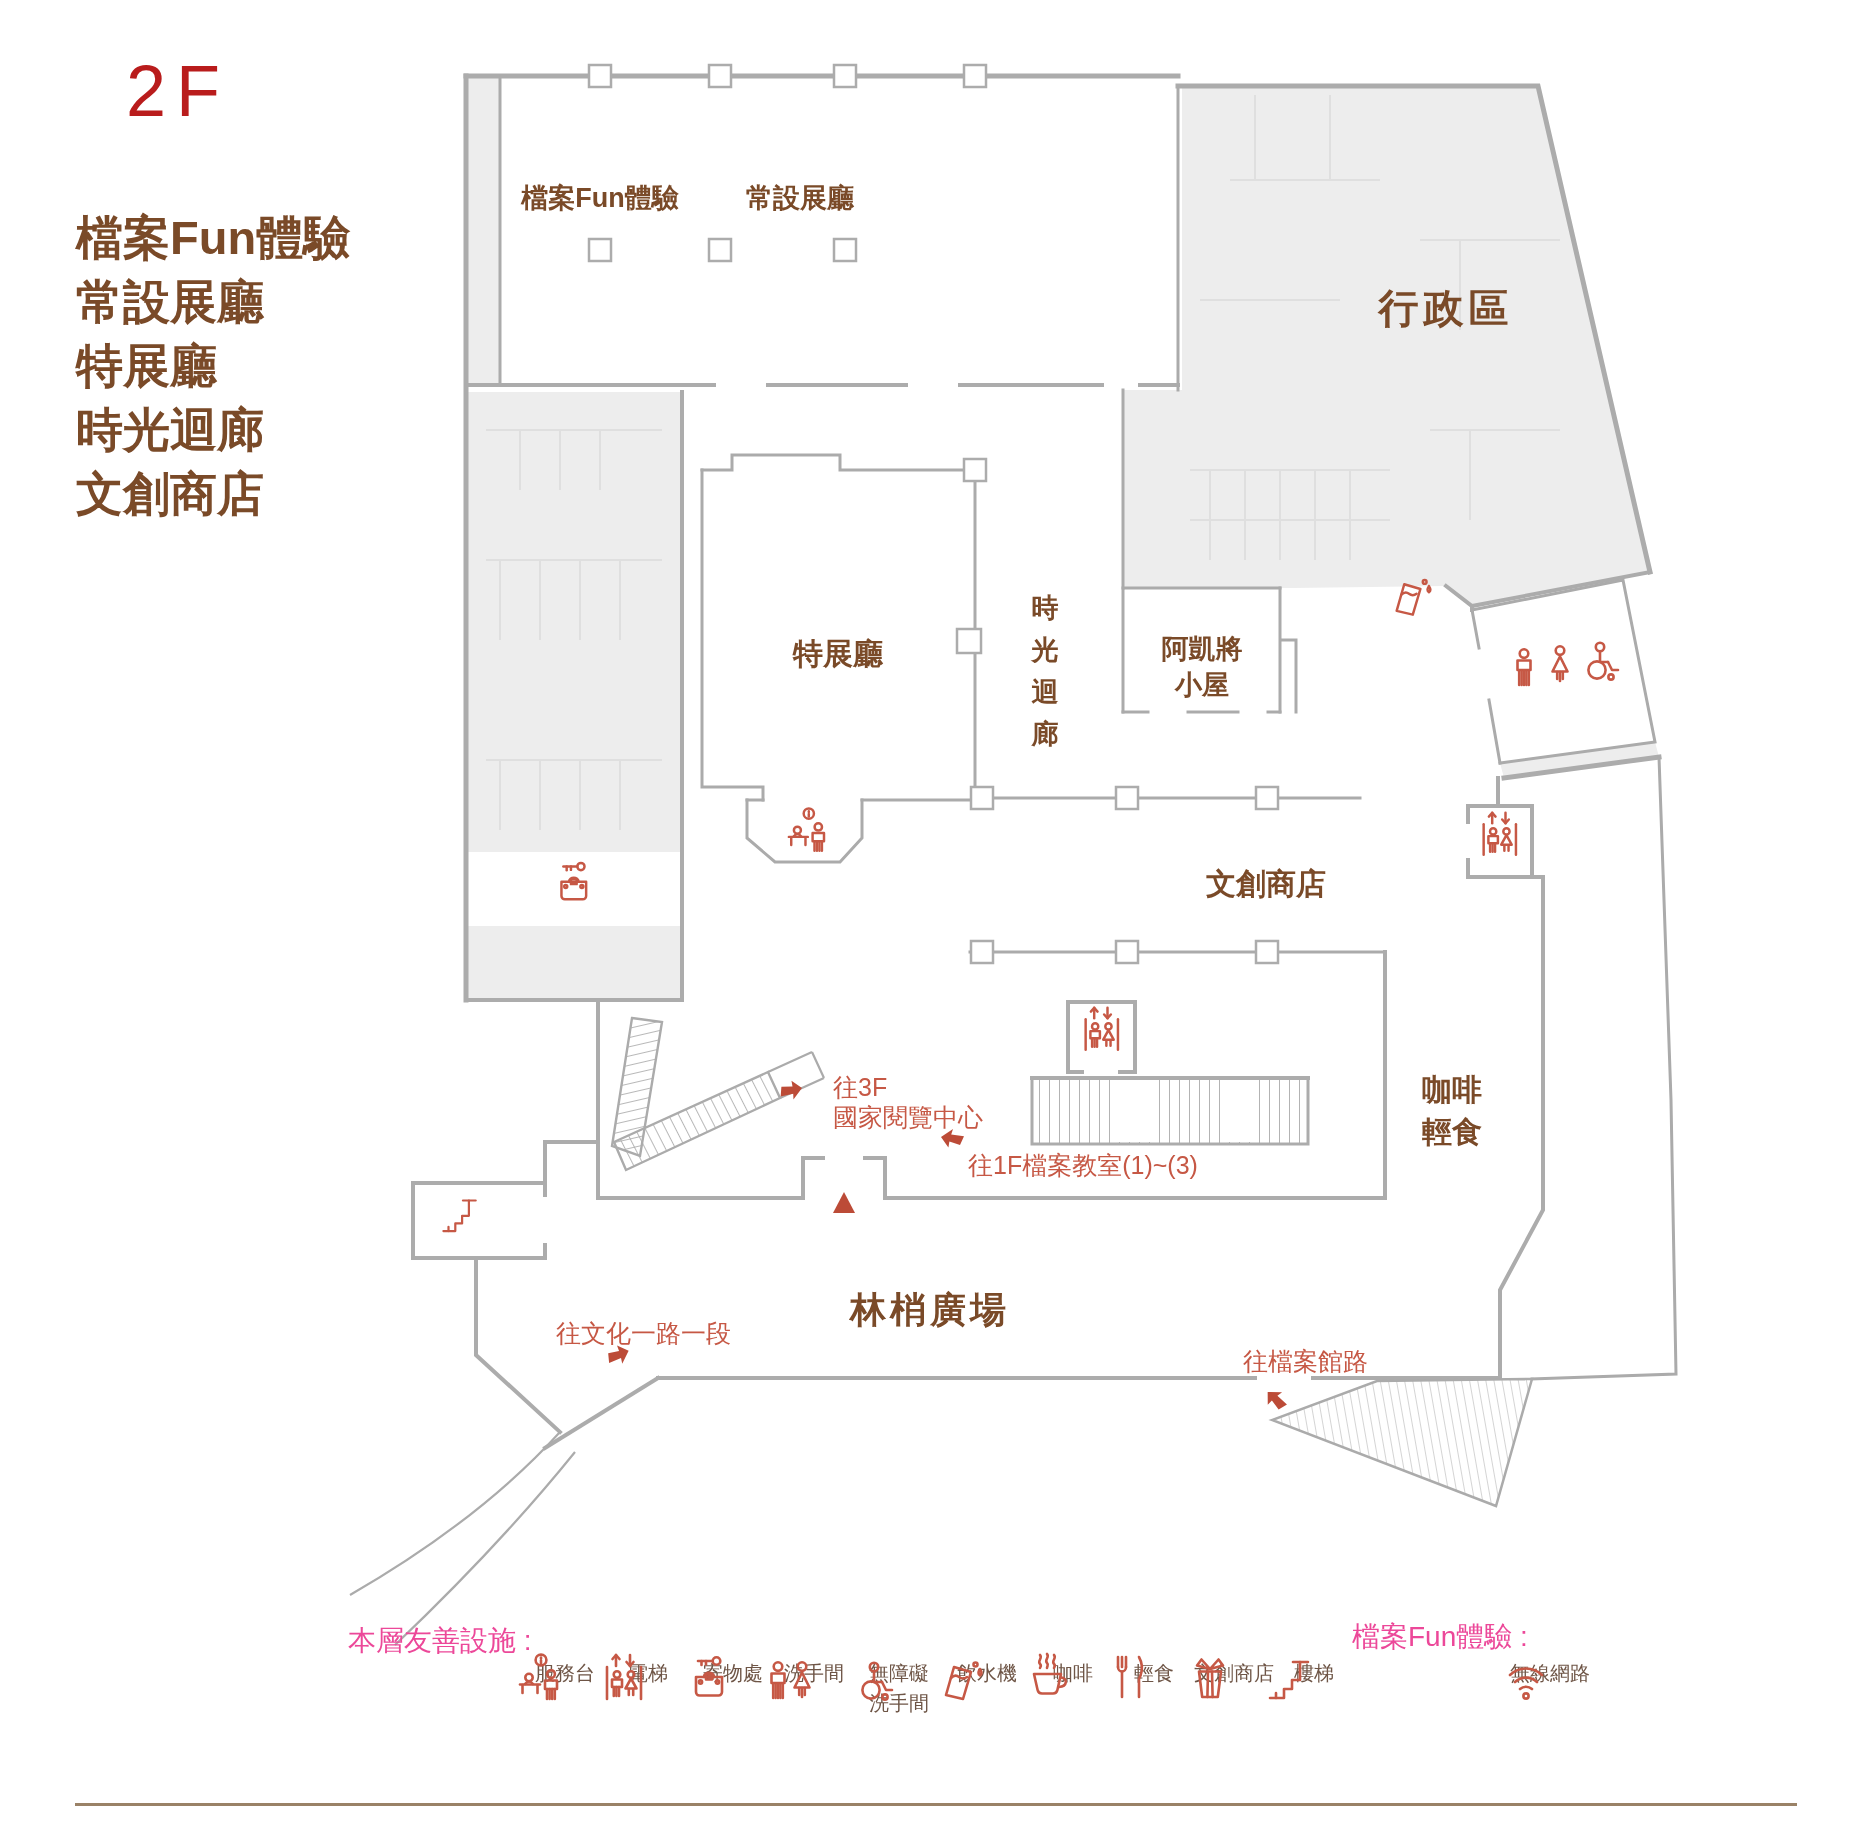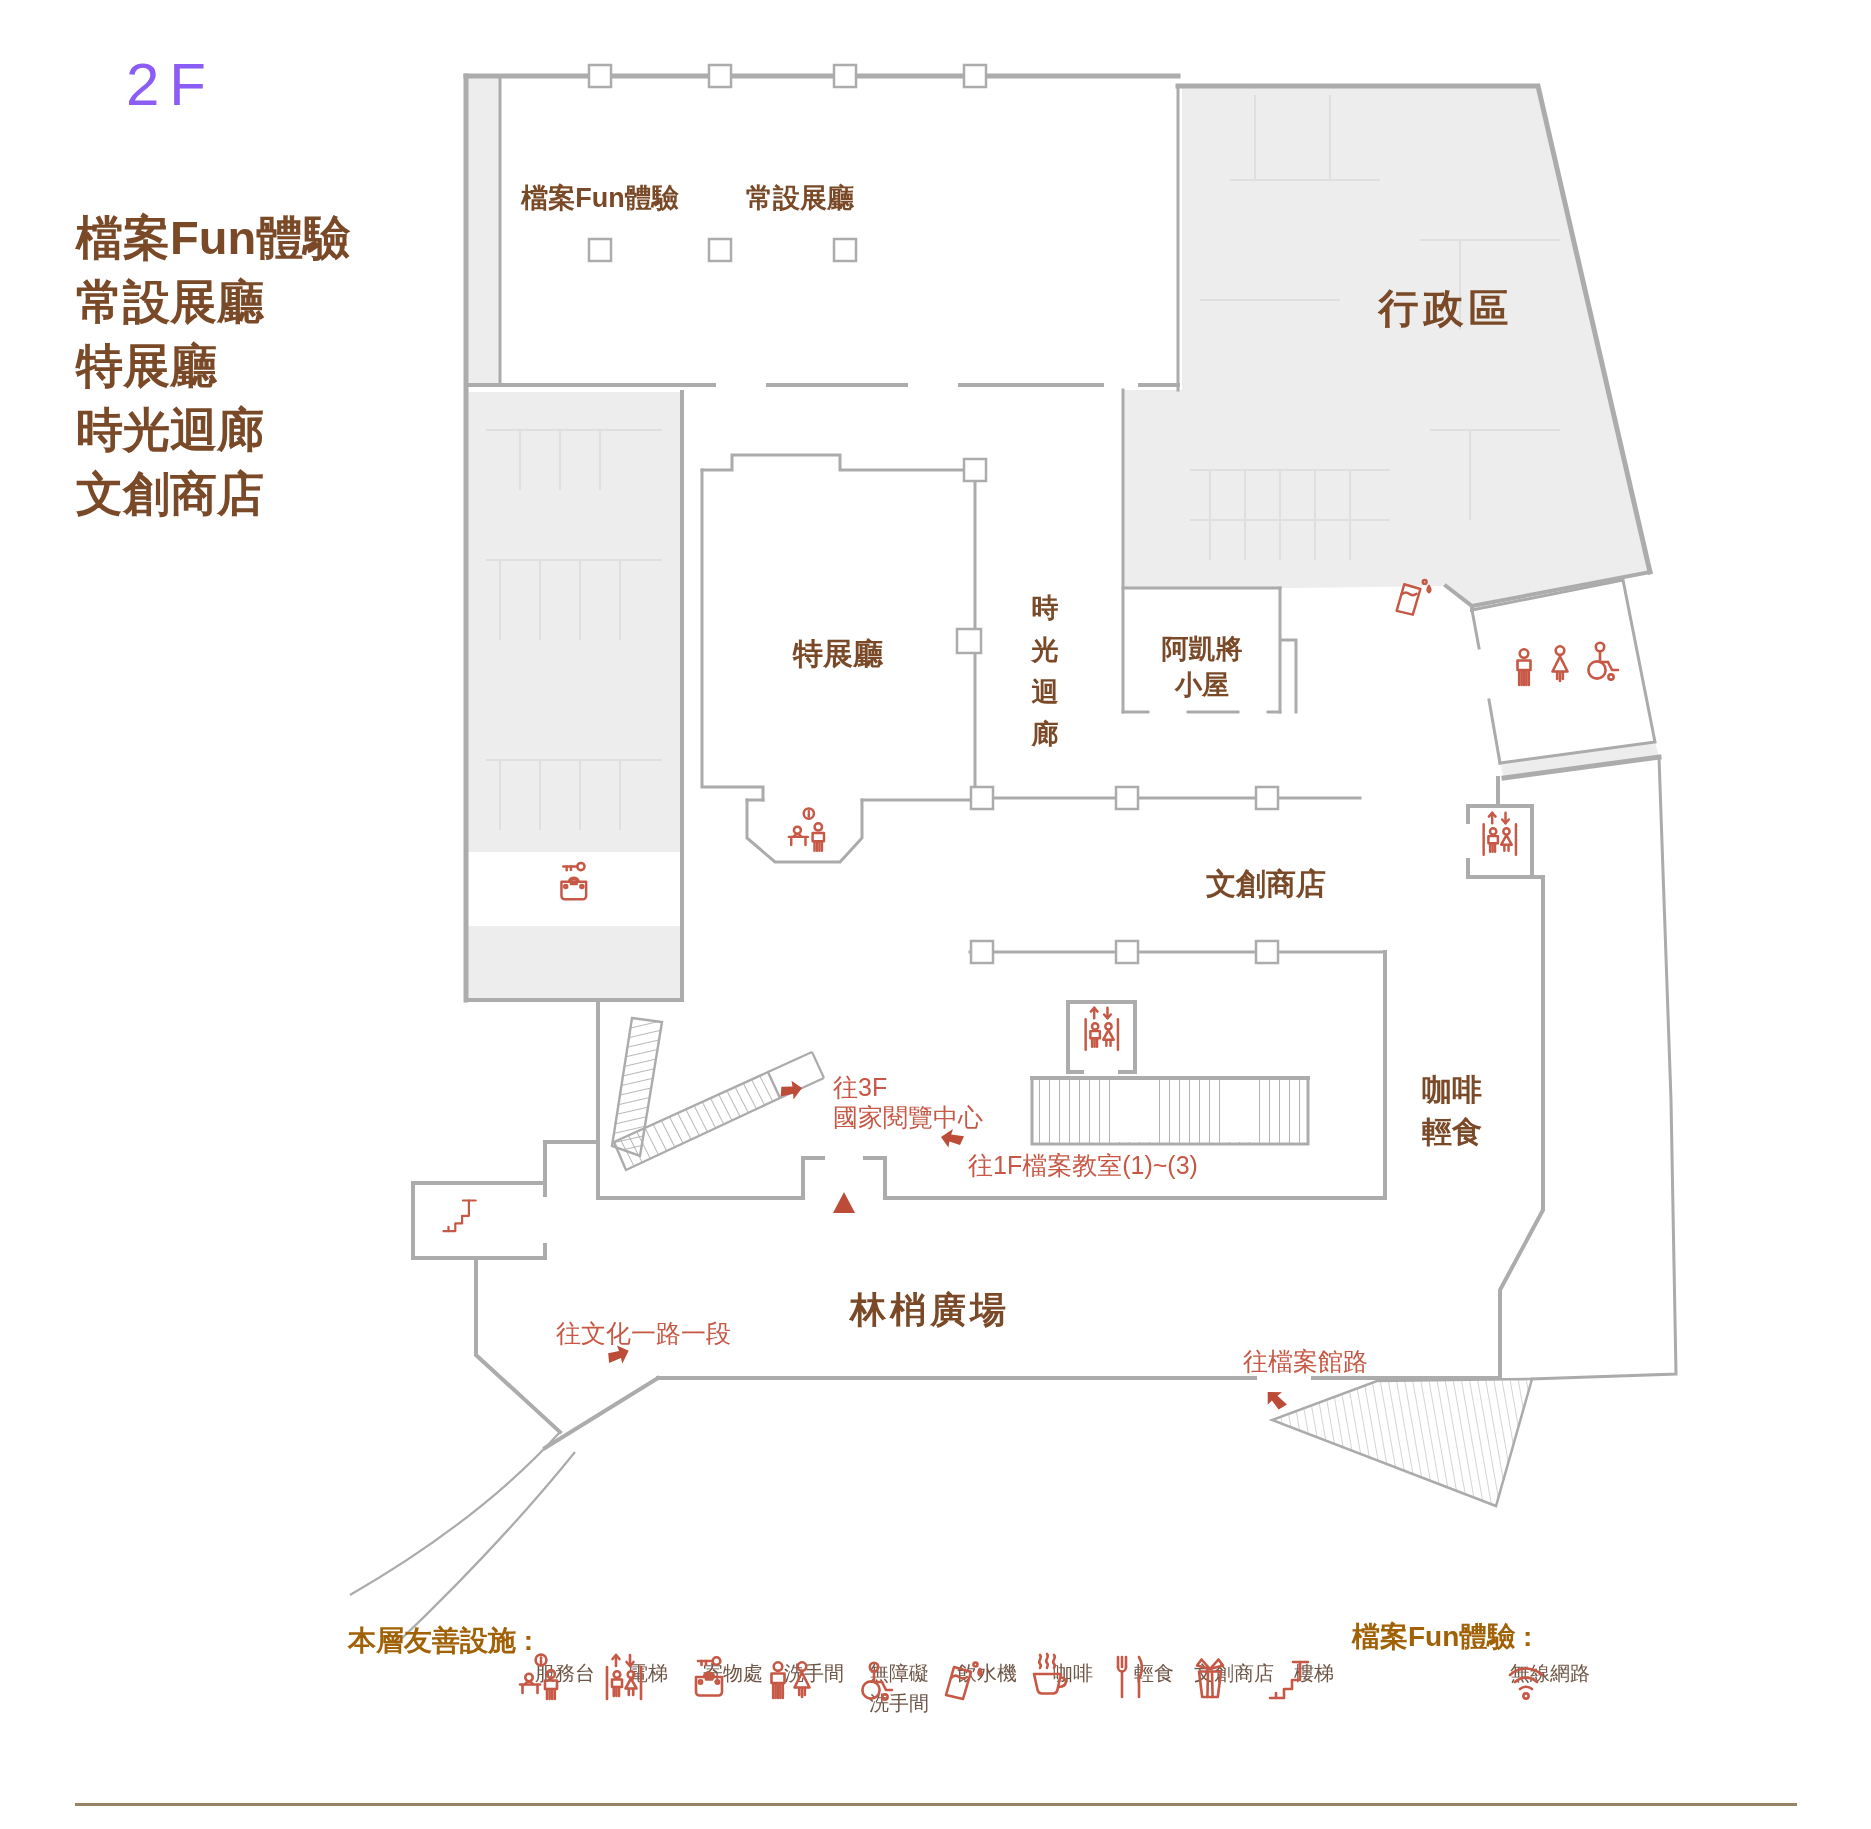--- a/index.html
+++ b/index.html
@@ -11,25 +11,25 @@
   .wall{stroke:#ACACAC;stroke-width:5;fill:none;stroke-linecap:square;stroke-linejoin:miter;}
   .wall4{stroke:#ACACAC;stroke-width:4;fill:none;stroke-linecap:square;}
   .wall3{stroke:#ABABAB;stroke-width:3;fill:none;stroke-linecap:square;}
   .thin{stroke:#ABABAB;stroke-width:2.2;fill:none;}
   .faint{stroke:#DFDFDF;stroke-width:2;fill:none;}
   .pillar{fill:#ffffff;stroke:#ACACAC;stroke-width:2.5;}
   .ricon{stroke:#C65845;fill:none;stroke-width:2.6;stroke-linecap:round;stroke-linejoin:round;}
   .rfill{fill:#BC4B37;stroke:none;}
   .lab{fill:#7A4A28;font-weight:bold;}
   .rlab{fill:#C65845;}
-  .title-2f{position:absolute;left:126px;top:50px;font-size:60px;font-weight:300;
-            color:#8b5cf6;letter-spacing:10px;}
+  .title-2f{position:absolute;left:126px;top:50px;font-size:72px;font-weight:300;
+            color:#b91c1c;letter-spacing:10px;}
   .side-list{position:absolute;left:76px;top:206px;font-size:47px;font-weight:bold;
              color:#7A4A28;line-height:64px;white-space:nowrap;}
-  .legend-title{position:absolute;font-size:28px;color:#a16207;font-weight:bold;white-space:nowrap;}
+  .legend-title{position:absolute;font-size:28px;color:#ec4899;font-weight:normal;white-space:nowrap;}
   .legend-item{position:absolute;width:96px;text-align:center;}
   .legend-item .ic{display:block;margin:0 auto;}
   .legend-item .lb{margin-top:6px;font-size:20px;color:#6E5546;line-height:30px;white-space:nowrap;}
   .divider{position:absolute;left:75px;top:1803px;width:1722px;height:0;
            border-top:3px solid #9A8267;}
 </style>
 </head>
 <body>
 
 <div id="stage">

